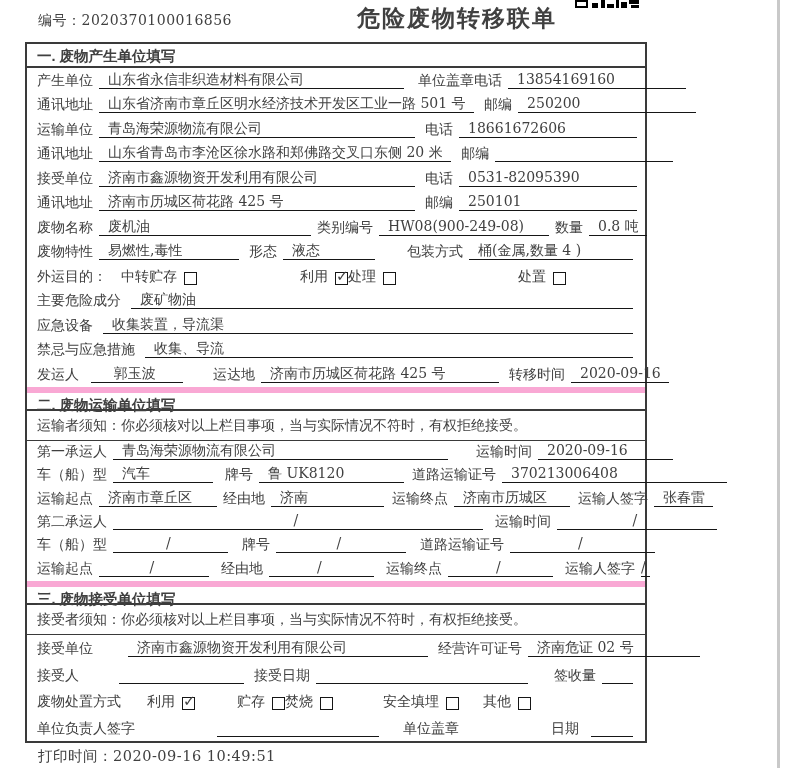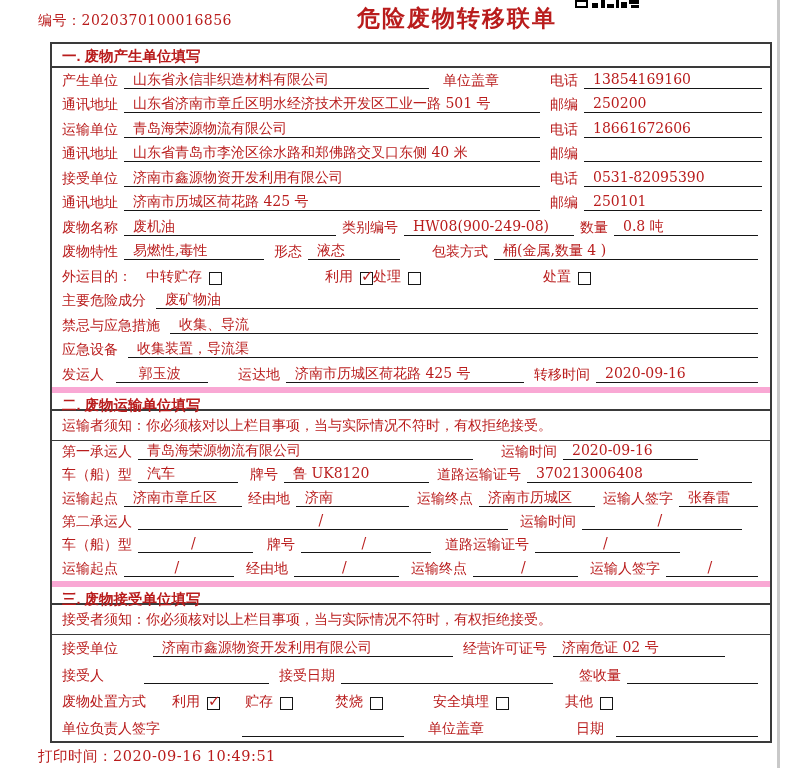--- a/index.html
+++ b/index.html
@@ -1,26 +1,26 @@
 <!DOCTYPE html>
 <html><head>
 <meta charset="utf-8">
 <style>
   html,body{margin:0;padding:0;background:#fff;}
   .page{position:relative;width:796px;height:768px;background:#ffffff;overflow:hidden;
-        font-family:"DejaVu Serif","Liberation Serif",serif;color:#b91c1c;}
+        font-family:"DejaVu Serif","Liberation Serif",serif;color:#404040;}
 
   .doc-number{position:absolute;top:12px;left:38px;font-size:14px;letter-spacing:.5px;}
   .doc-title{position:absolute;top:3px;left:457px;transform:translateX(-50%);
              font-family:"Liberation Sans","DejaVu Sans",sans-serif;
              font-weight:bold;font-size:23px;letter-spacing:2px;white-space:nowrap;}
   .qr{position:absolute;top:0;left:575px;}
   .page-edge{position:absolute;top:0;left:777px;width:3px;height:768px;background:#c9c9c9;}
 
-  .main-table{position:absolute;top:42px;left:50px;width:722px;box-sizing:border-box;
+  .main-table{position:absolute;top:42px;left:25px;width:622px;box-sizing:border-box;
               border:2px solid #3a3a3a;background:#fff;}
   .sec-header{font-family:"Liberation Sans","DejaVu Sans",sans-serif;font-weight:bold;
               font-size:14.5px;height:24px;line-height:22px;padding:1px 8px 0 10px;
               box-sizing:border-box;border-bottom:2px solid #3a3a3a;}
   .sec-top{border-top:6px solid #f9a8d4;}
 
   .row{display:flex;align-items:flex-end;box-sizing:border-box;
        padding:0 8px 4px 10px;font-size:14px;line-height:17px;white-space:nowrap;}
   .s1row{height:24.5px;}
   .s2row{height:23.4px;}
@@ -97,21 +97,21 @@
 
     <div class="row s1row">
       <span class="lbl">运输单位</span>
       <span class="uv flex gap">青岛海荣源物流有限公司</span>
       <span class="lbl ml6">电话</span>
       <span class="uv gap" style="width:178px">18661672606</span>
     </div>
 
     <div class="row s1row">
       <span class="lbl">通讯地址</span>
-      <span class="uv flex gap">山东省青岛市李沧区徐水路和郑佛路交叉口东侧 40 米</span>
+      <span class="uv flex gap">山东省青岛市李沧区徐水路和郑佛路交叉口东侧 20 米</span>
       <span class="lbl ml6">邮编</span>
       <span class="uv gap" style="width:178px"></span>
     </div>
 
     <div class="row s1row">
       <span class="lbl">接受单位</span>
       <span class="uv flex gap">济南市鑫源物资开发利用有限公司</span>
       <span class="lbl ml6">电话</span>
       <span class="uv gap" style="width:178px">0531-82095390</span>
     </div>
@@ -160,27 +160,27 @@
         <span class="cb"></span>
       </span>
     </div>
 
     <div class="row s1row">
       <span class="lbl">主要危险成分</span>
       <span class="uv flex ml10">废矿物油</span>
     </div>
 
     <div class="row s1row">
+      <span class="lbl">应急设备</span>
+      <span class="uv flex ml10">收集装置，导流渠</span>
+    </div>
+
+    <div class="row s1row">
       <span class="lbl">禁忌与应急措施</span>
       <span class="uv flex ml10">收集、导流</span>
-    </div>
-
-    <div class="row s1row">
-      <span class="lbl">应急设备</span>
-      <span class="uv flex ml10">收集装置，导流渠</span>
     </div>
 
     <div class="row s1row">
       <span class="lbl">发运人</span>
       <span class="uv ctr ml12" style="width:92px">郭玉波</span>
       <span class="lbl" style="margin-left:30px">运达地</span>
       <span class="uv gap" style="width:238px">济南市历城区荷花路 425 号</span>
       <span class="lbl ml10">转移时间</span>
       <span class="uv flex gap">2020-09-16</span>
     </div>
@@ -266,33 +266,33 @@
       <span class="lbl" style="margin-left:26px">签收量</span>
       <span class="uv flex gap"></span>
     </div>
 
     <div class="row s3row">
       <span class="lbl">废物处置方式</span>
       <span class="cbg" style="margin-left:26px">
         <span>利用</span>
         <span class="cb checked"></span>
       </span>
-      <span class="cbg" style="margin-left:25px">
+      <span class="cbg" style="margin-left:42px">
         <span>贮存</span>
         <span class="cb"></span>
       </span>
-      <span class="cbg" style="margin-left:42px">
+      <span class="cbg" style="">
         <span>焚烧</span>
         <span class="cb"></span>
       </span>
       <span class="cbg" style="margin-left:50px">
         <span>安全填埋</span>
         <span class="cb"></span>
       </span>
-      <span class="cbg" style="margin-left:56px">
+      <span class="cbg" style="margin-left:24px">
         <span>其他</span>
         <span class="cb"></span>
       </span>
     </div>
 
     <div class="row s3row">
       <span class="lbl">单位负责人签字</span>
       <span class="uv" style="width:162px;margin-left:82px"></span>
       <span class="lbl" style="margin-left:24px">单位盖章</span>
       <span class="lbl" style="margin-left:92px">日期</span>

